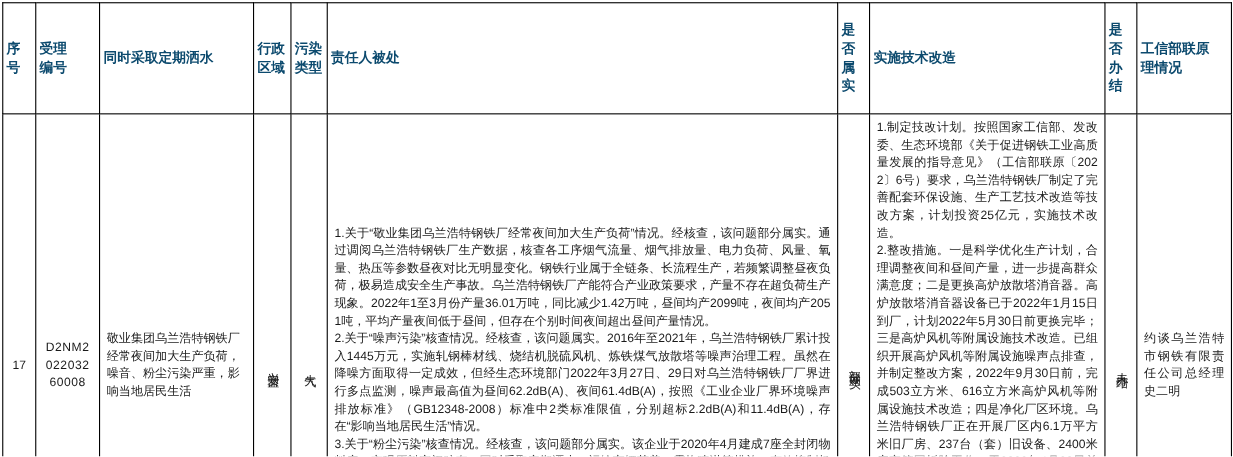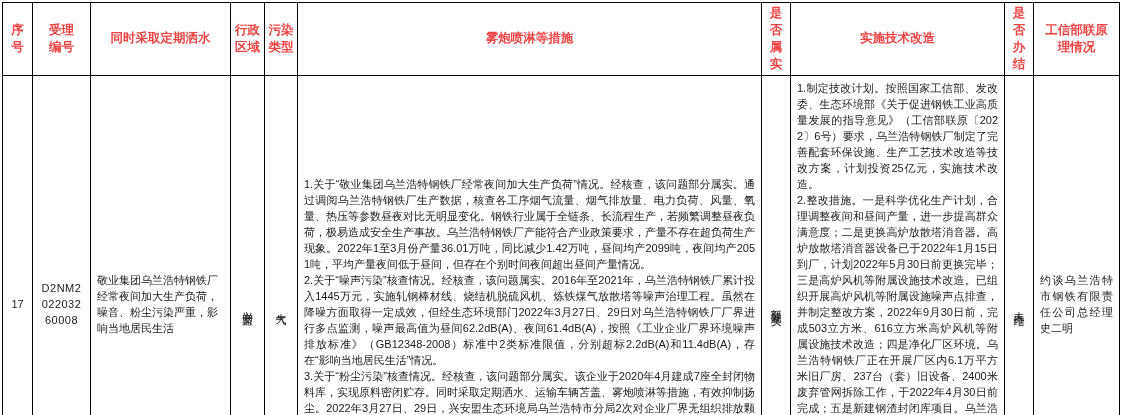--- a/index.html
+++ b/index.html
@@ -28,24 +28,24 @@
     border: 1px solid #000000;
     box-sizing: border-box;
     overflow: hidden;
     vertical-align: middle;
     background: #ffffff;
   }
   .report-table thead th {
     height: 54px;
     font-size: 12.5px;
     font-weight: bold;
-    text-align: center;
+    text-align: left;
     line-height: 1.35;
-    padding: 2px 3px;
-    color: #ef4444;
+    padding: 16px 3px;
+    color: #0c4a6e;
   }
   .report-table tbody tr.main-row td {
     height: 349px;
     font-size: 11px;
     line-height: 16px;
     padding: 4px 6px;
   }
   td.center {
     text-align: center;
   }
@@ -101,21 +101,21 @@
       <tr>
         <th style="white-space:pre-line">序
 号</th>
         <th style="white-space:pre-line">受理
 编号</th>
         <th>同时采取定期洒水</th>
         <th style="white-space:pre-line">行政
 区域</th>
         <th style="white-space:pre-line">污染
 类型</th>
-        <th>雾炮喷淋等措施</th>
+        <th>责任人被处</th>
         <th style="white-space:pre-line">是否
 属实</th>
         <th>实施技术改造</th>
         <th style="white-space:pre-line">是否
 办结</th>
         <th style="white-space:pre-line">工信部联原
 理情况</th>
       </tr>
     </thead>
     <tbody>

